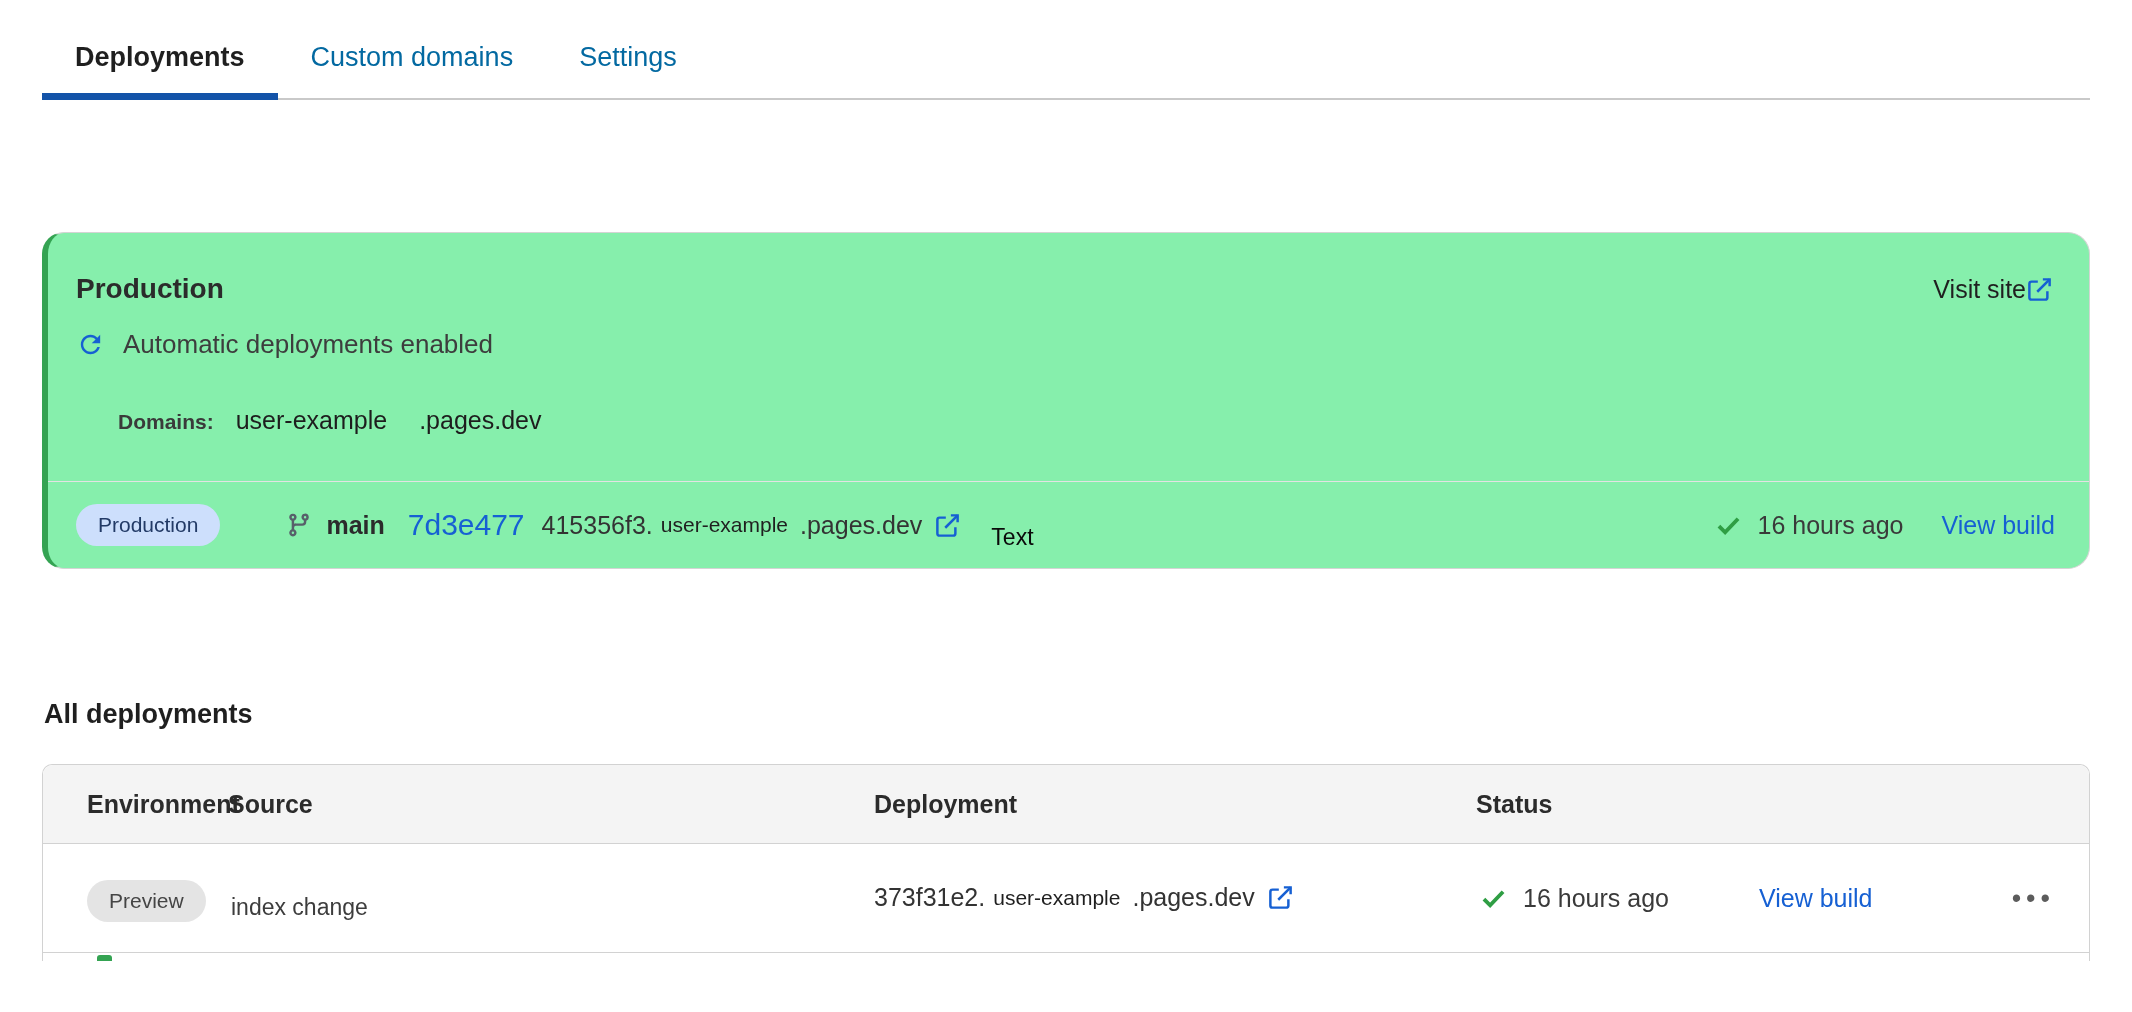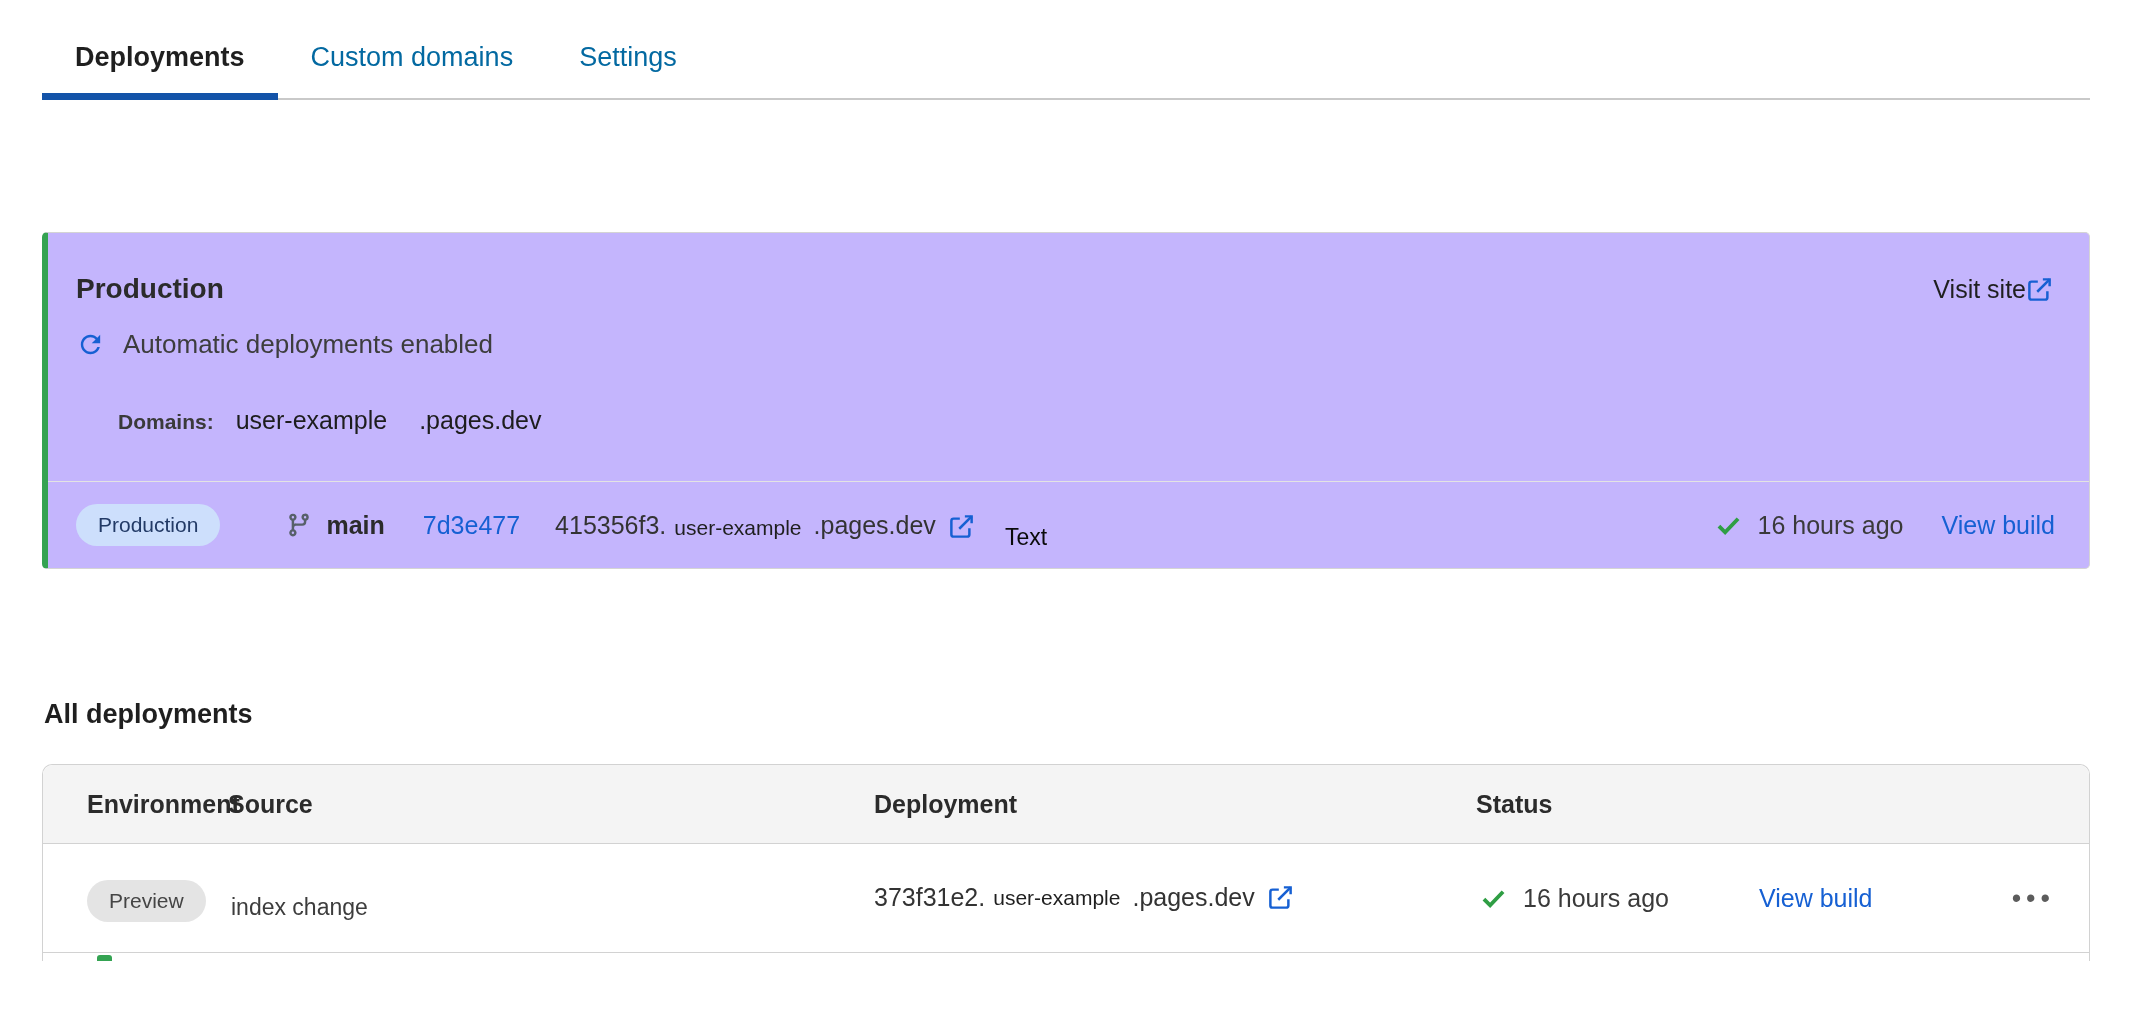--- a/index.html
+++ b/index.html
@@ -30,22 +30,22 @@
   .tab.active {
     font-weight: 700;
     color: #1f1f1f;
     border-bottom-color: #1353a8;
   }
   
   .card {
     margin: 132px 42px 0 42px;
     border: 1px solid #d4d4d4;
     border-left: 6px solid #34a352;
-    border-radius: 5px;
-    background: #c4b5fd;
+    border-radius: 22px;
+    background: #86efac;
   }
   .card-body { padding: 40px 36px 46px 28px; }
   .card-title-row {
     display: flex;
     justify-content: space-between;
     align-items: center;
   }
   .card-title { font-size: 28px; font-weight: 600; color: #2b2b2b; }
   .visit-site {
     display: flex; align-items: center; gap: 0;
@@ -74,22 +74,22 @@
     font-size: 21px;
     padding: 9px 22px;
     border-radius: 999px;
     white-space: nowrap;
   }
   .badge-production { background: #cddffc; color: #223a66; }
   .badge-preview   { background: #e4e4e4; color: #454545; }
   .branch-icon-wrap { margin-left: 66px; display: flex; align-items: center; }
   .branch-name { margin-left: 14px; font-size: 25px; font-weight: 700; color: #2b2b2b; }
   .link { color: #1660d3; cursor: pointer; }
-  .commit-link { margin-left: 38px; font-size: 25px; }
-  .url-group { margin-left: 35px; display: flex; align-items: flex-end; }
+  .commit-link { margin-left: 23px; font-size: 30px; }
+  .url-group { margin-left: 17px; display: flex; align-items: center; }
   .url-prefix { font-size: 25px; color: #333333; }
   .url-name   { font-size: 21px; color: #1f1f1f; margin-left: 8px; }
   .url-suffix { font-size: 25px; color: #333333; margin-left: 12px; }
   .ext-icon-wrap { margin-left: 12px; display: flex; cursor: pointer; }
   .note-text { margin-left: 30px; font-size: 23px; color: #0a0a0a; transform: translateY(12px); }
   .status-group { margin-left: auto; display: flex; align-items: center; }
   .time-text { margin-left: 16px; font-size: 25px; color: #3a3a3a; }
   .view-build { margin-left: 38px; font-size: 25px; }
   
   .section-heading {

